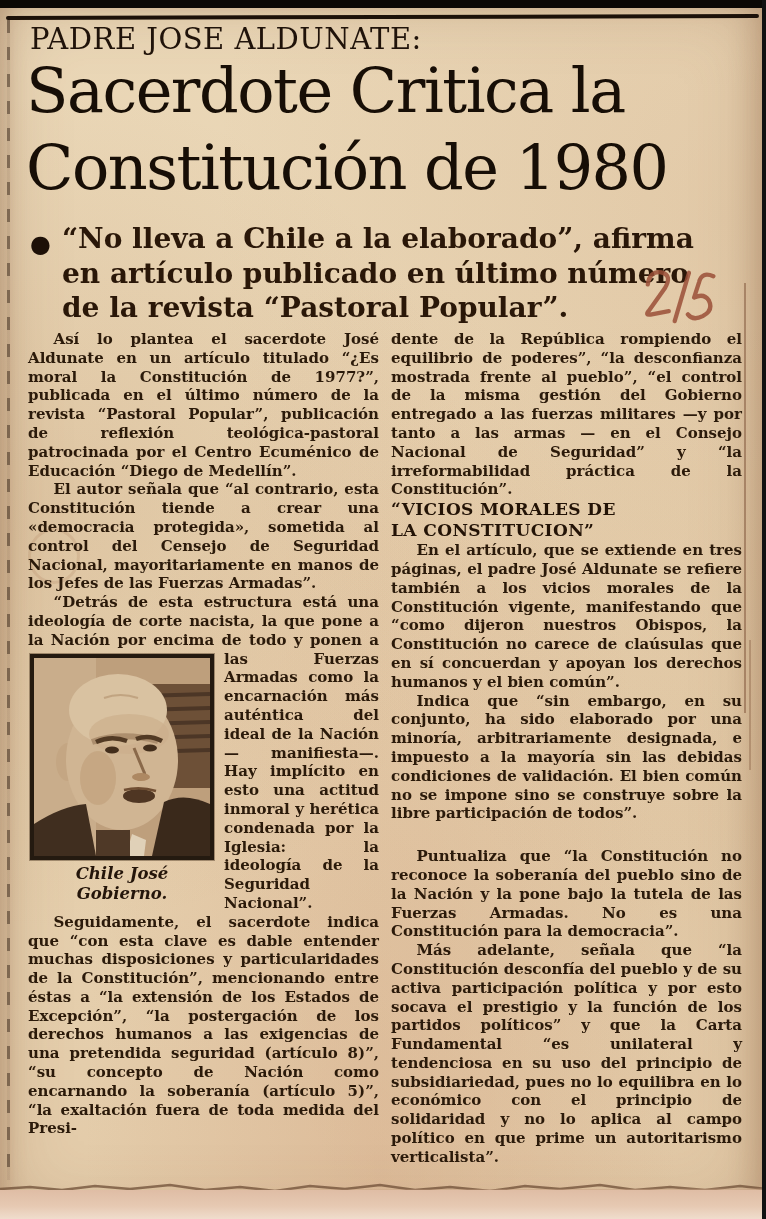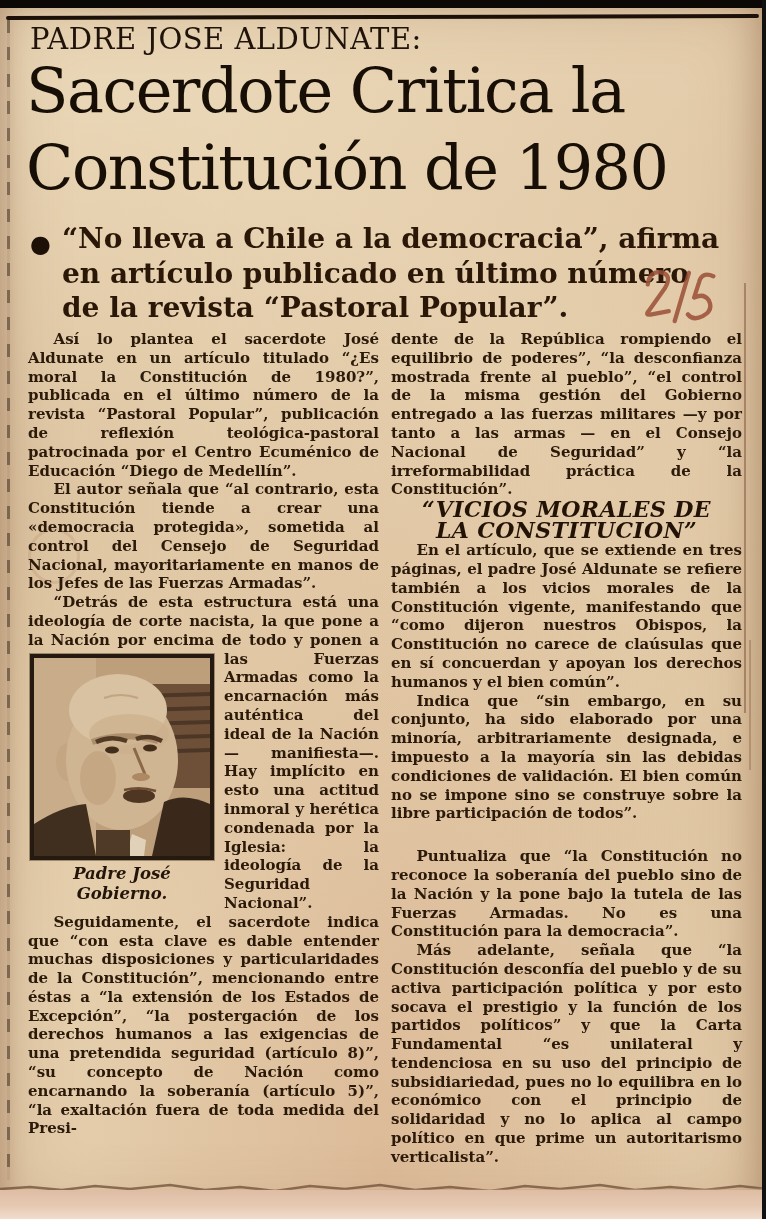--- a/index.html
+++ b/index.html
@@ -42,22 +42,22 @@
   .handnum{position:absolute;left:636px;top:268px;width:86px;height:64px;transform:rotate(3deg);}
   .columns{
     position:absolute;left:28px;top:330px;width:714px;
     display:flex;gap:12px;
   }
   .col{width:351px;font-size:15px;line-height:18.8px;font-weight:bold;color:#2b1a0a;text-align:justify;}
   .col p{margin:0;}
   .col p.ind{text-indent:1.7em;}
   .col p.gap-top{margin-top:24px;}
   .section-heading{
-    text-align:center;font-size:22px;line-height:21px;letter-spacing:.4px;
-    margin:16px 0 14px 0;color:#231306;text-indent:0;font-style:italic;
+    font-size:17px;line-height:21px;letter-spacing:.4px;
+    margin:16px 0 14px 0;color:#231306;text-indent:0;
   }
   .photo-float{
     display:block;float:left;width:184px;margin:4px 10px 2px 2px;
   }
   .photo-frame{
     display:block;width:184px;height:206px;border:4px solid #241a10;background:#c3a583;
     box-shadow:0 0 0 1px rgba(60,40,20,.4);
   }
   .photo-frame svg{display:block;width:100%;height:100%;}
   .photo-caption{
@@ -84,37 +84,37 @@
 
   <div class="kicker">PADRE JOSE ALDUNATE:</div>
 
   <div class="headline">
     <div>Sacerdote Critica la</div>
     <div>Constitución de 1980</div>
   </div>
 
   <div class="subhead">
     <span class="bullet">●</span>
-    <span>“No lleva a Chile a la democracia”, afirma en artículo publicado en último número de la revista “Pastoral Popular”.</span>
+    <span>“No lleva a Chile a la elaborado”, afirma en artículo publicado en último número de la revista “Pastoral Popular”.</span>
   </div>
 
   <div class="handnum" aria-label="215">
     <svg viewBox="0 0 80 60" width="86" height="64">
       <g fill="none" stroke="#9a4f38" stroke-width="4" stroke-linecap="round" stroke-linejoin="round" opacity="0.85">
         <path d="M10,17 Q11,4 22,5 Q33,7 26,20 L12,42 Q9,46 14,45 L31,41"></path>
         <path d="M48,4 L37,50"></path>
         <path d="M71,6 Q60,2 58,12 L54,27 Q63,22 68,29 Q73,38 63,44 Q54,49 49,43"></path>
       </g>
     </svg>
   </div>
 
   <div class="columns">
 
     <div class="col">
-      <p class="ind">Así lo plantea el sacerdote José Aldunate en un artículo titulado “¿Es moral la Constitución de 1980?”, publicada en el último número de la revista “Pastoral Popular”, publicación de reflexión teológica-pastoral patrocinada por el Centro Ecuménico de Educación “Diego de Medellín”.</p>
+      <p class="ind">Así lo plantea el sacerdote José Aldunate en un artículo titulado “¿Es moral la Constitución de 1977?”, publicada en el último número de la revista “Pastoral Popular”, publicación de reflexión teológica-pastoral patrocinada por el Centro Ecuménico de Educación “Diego de Medellín”.</p>
       <p class="ind">El autor señala que “al contrario, esta Constitución tiende a crear una «democracia protegida», sometida al control del Censejo de Seguridad Nacional, mayoritariamente en manos de los Jefes de las Fuerzas Armadas”.</p>
       <p class="ind">
         <span>“Detrás de esta estructura está una ideología de corte nacista, la que pone a la Nación por encima de todo y ponen</span>
         <span class="photo-float">
           <span class="photo-frame">
             <svg viewBox="0 0 176 198" preserveAspectRatio="none">
               <rect x="0" y="0" width="176" height="198" fill="#c3a583"></rect>
               <rect x="0" y="0" width="62" height="198" fill="#cfb593"></rect>
               <rect x="106" y="26" width="70" height="104" fill="#6b5038"></rect>
               <g stroke="#473425" stroke-width="4">
@@ -140,21 +140,21 @@
               <path d="M90,132 Q106,128 122,133" stroke="#6e4e33" stroke-width="2.5" fill="none"></path>
               <path d="M70,40 Q86,34 104,40" stroke="#bb9c79" stroke-width="2" fill="none" opacity="0.7"></path>
               <path d="M0,198 L0,166 Q28,148 52,146 L62,198 Z" fill="#3a2b1e"></path>
               <path d="M176,198 L176,146 Q150,134 130,144 L118,198 Z" fill="#33251a"></path>
               <path d="M92,198 L98,176 L112,182 L110,198 Z" fill="#e8dcc4"></path>
               <rect x="62" y="172" width="34" height="26" fill="#4a3726"></rect>
               <rect x="0" y="0" width="176" height="198" fill="#8a5a36" opacity="0.08"></rect>
             </svg>
           </span>
           <span class="photo-caption">
-            <span>Padre José</span><br>
+            <span>Chile José</span><br>
             <span>Gobierno.</span>
           </span>
         </span>
         <span>a las Fuerzas Armadas como la encarnación más auténtica del ideal de la Nación — manifiesta—. Hay implícito en esto una actitud inmoral y herética condenada por la Iglesia: la ideología de la Seguridad Nacional”.</span>
       </p>
       <p class="ind">Seguidamente, el sacerdote indica que “con esta clave es dable entender muchas disposiciones y particularidades de la Constitución”, mencionando entre éstas a “la extensión de los Estados de Excepción”, “la postergación de los derechos humanos a las exigencias de una pretendida seguridad (artículo 8)”, “su concepto de Nación como encarnando la soberanía (artículo 5)”, “la exaltación fuera de toda medida del Presi-</p>
     </div>
 
     <div class="col">
       <p>dente de la República rompiendo el equilibrio de poderes”, “la desconfianza mostrada frente al pueblo”, “el control de la misma gestión del Gobierno entregado a las fuerzas militares —y por tanto a las armas — en el Consejo Nacional de Seguridad” y “la irreformabilidad práctica de la Constitución”.</p>

